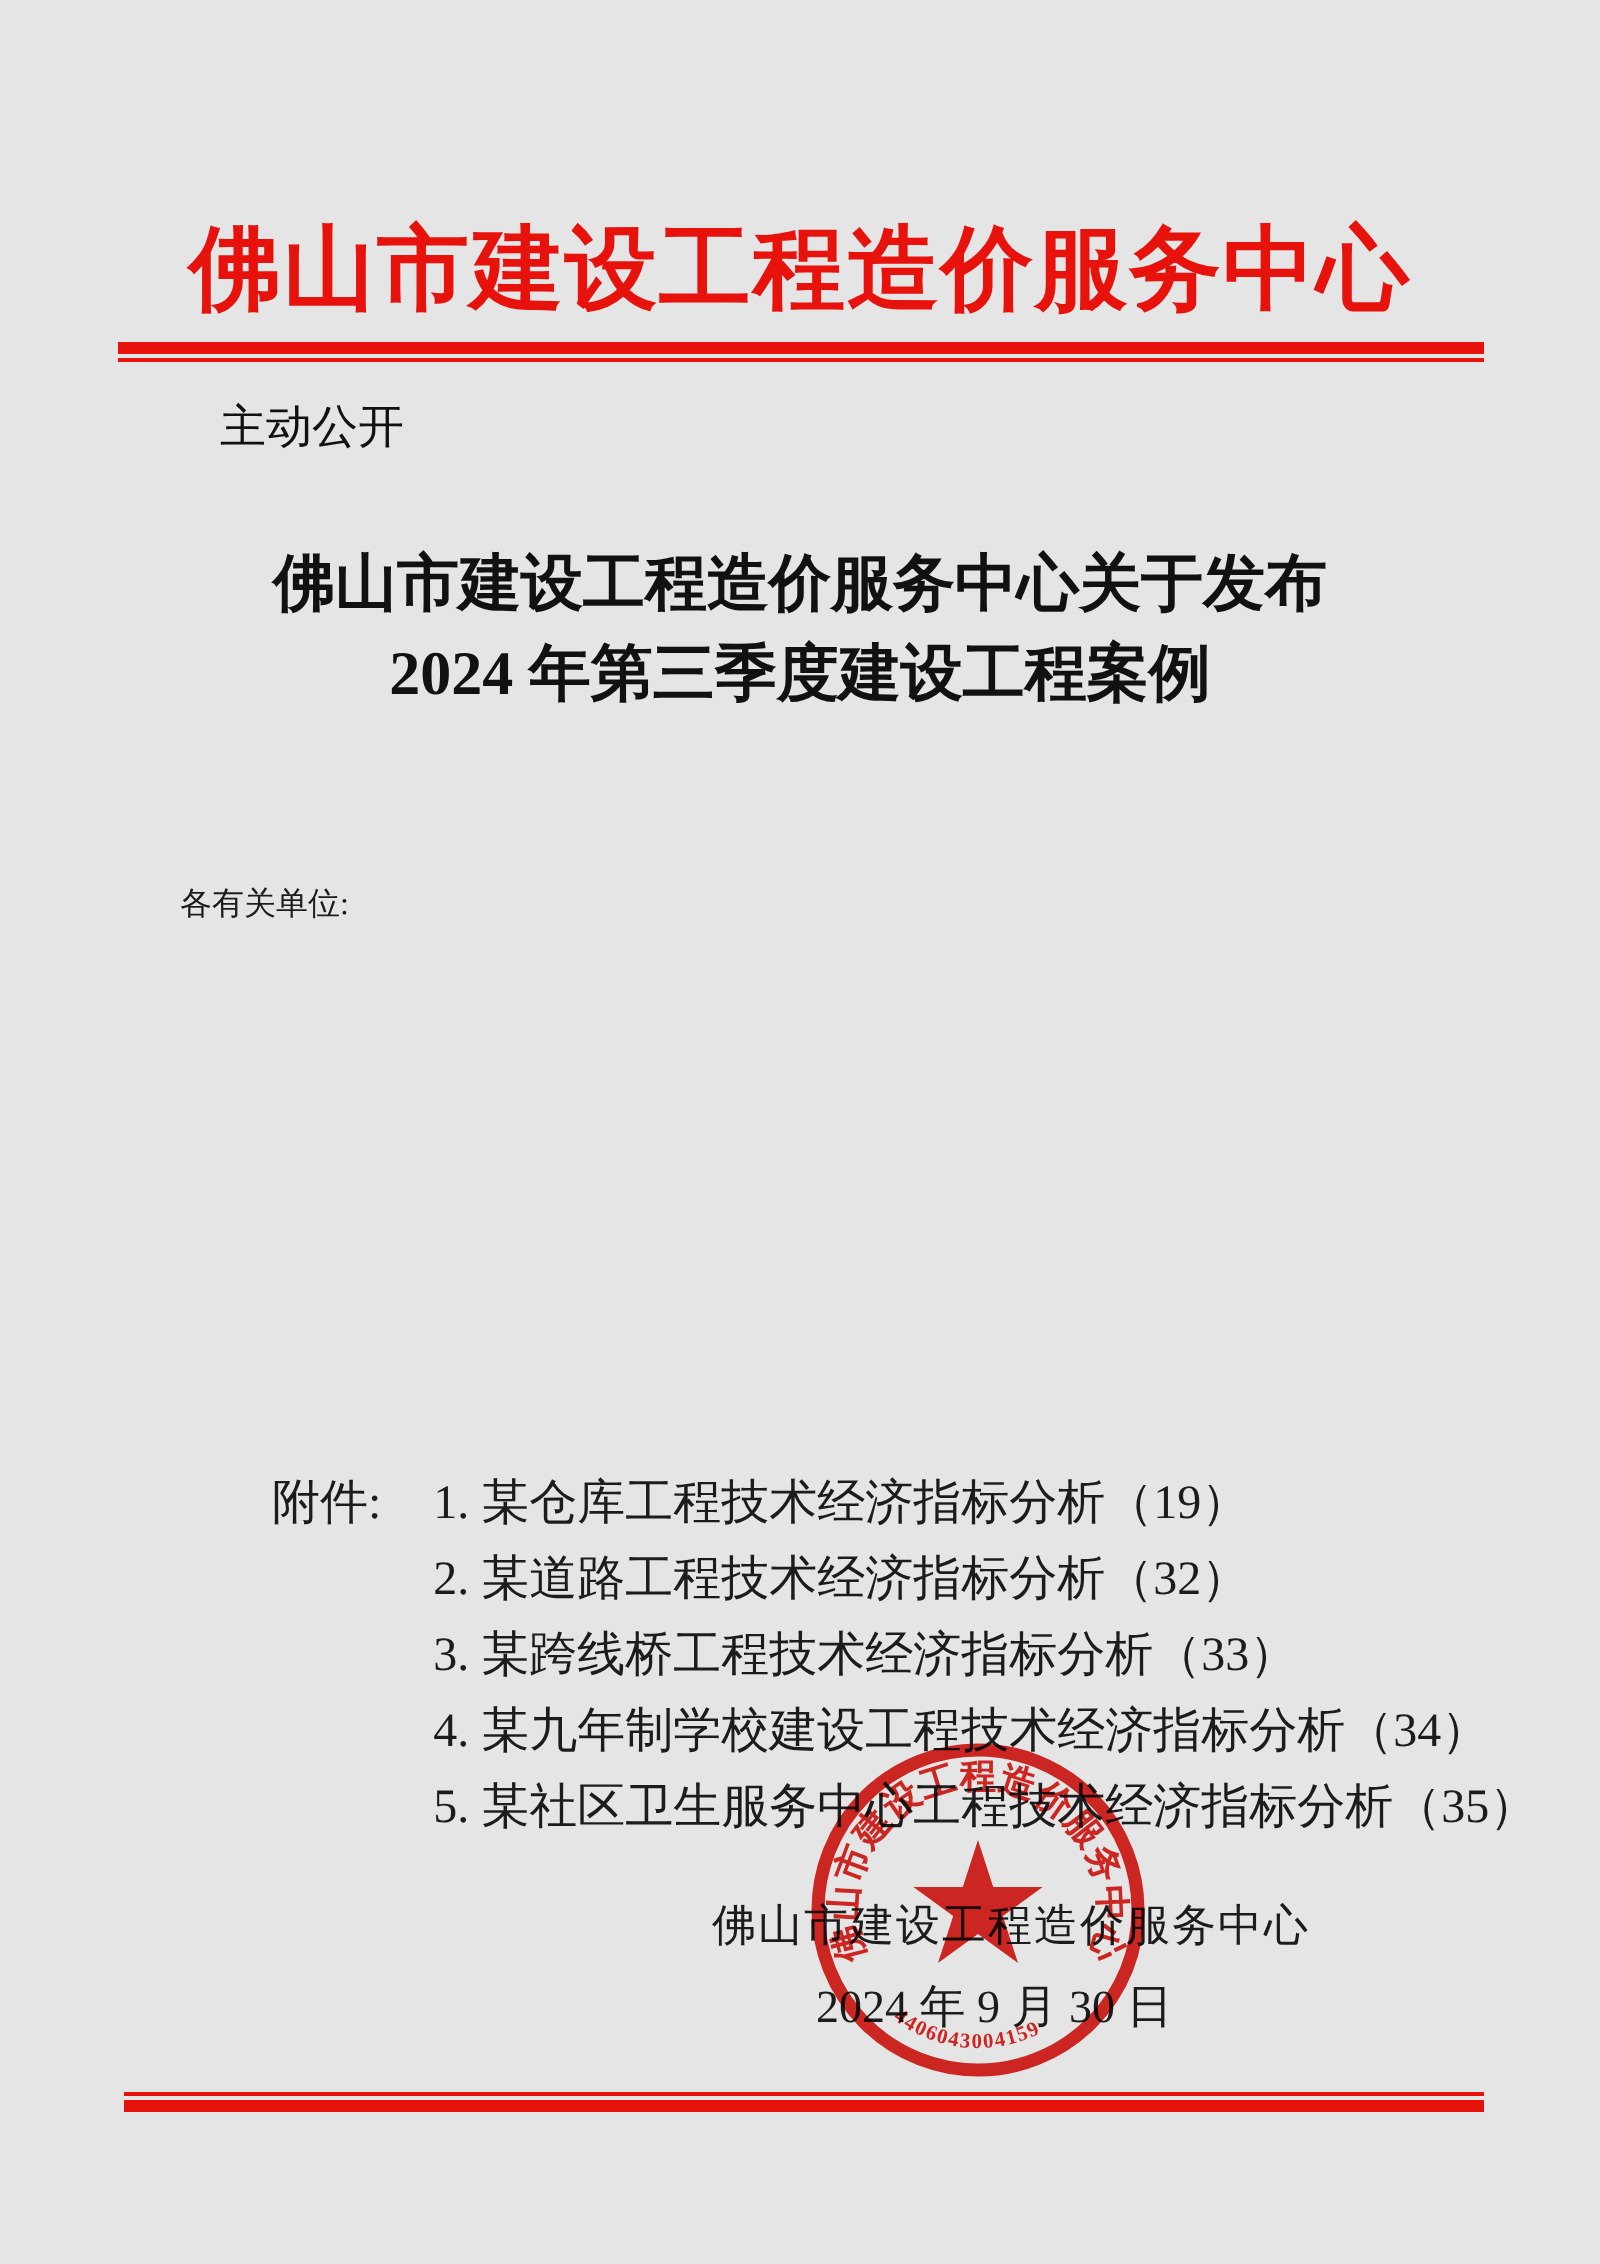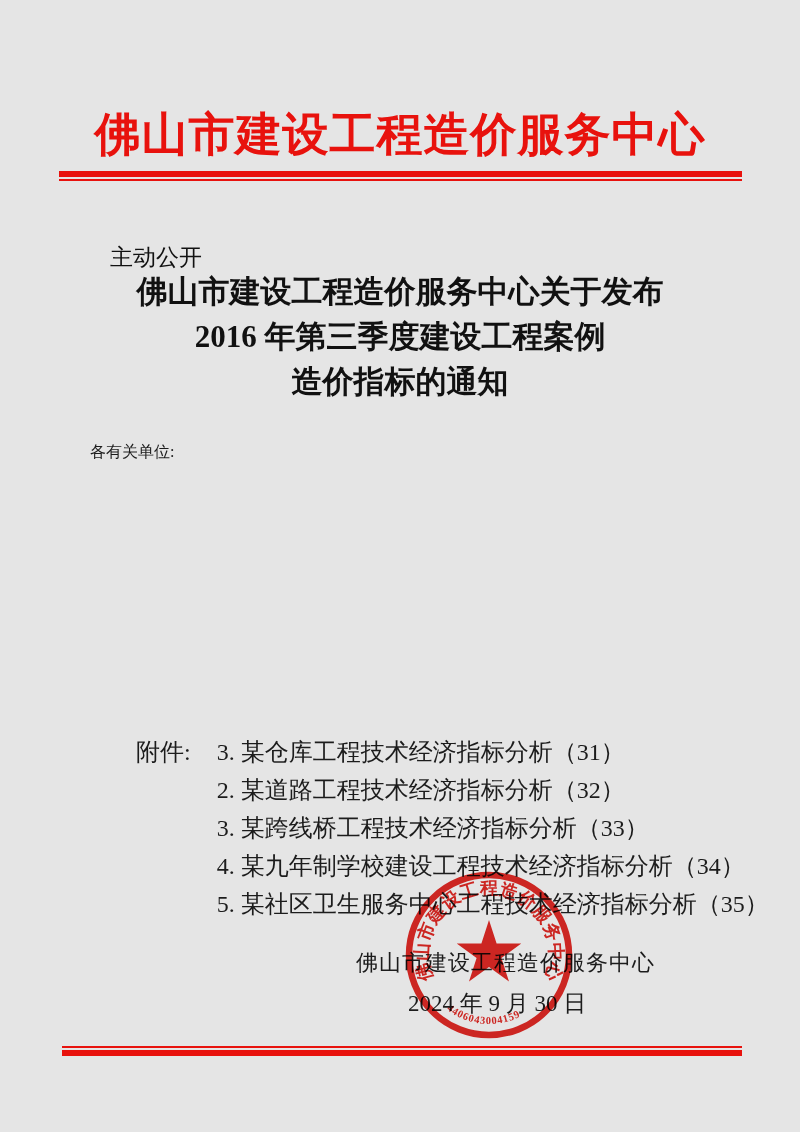--- a/index.html
+++ b/index.html
@@ -41,21 +41,20 @@
   .rule-top .gap   { height: 2px; }
   .rule-top .thin  { height: 2px; background: #e8120d; }
 
   .classification {
     position: absolute;
     top: 198px;
     left: 110px;
     font-size: 23px;
     font-family: Liberation Mono, monospace;
     color: #111;
-    margin-top: 44px;
   }
 
   
   .doc-title {
     position: absolute;
     top: 269px;
     left: 0;
     width: 800px;
     text-align: center;
     font-size: 31px;
@@ -159,31 +158,30 @@
   <div class="rule-top">
     <div class="thick"></div>
     <div class="gap"></div>
     <div class="thin"></div>
   </div>
 
   <div class="classification">主动公开</div>
 
   <div class="doc-title">
     <div>佛山市建设工程造价服务中心关于发布</div>
-    <div>2016 年第三季度建设工程案例</div>
-    <div>造价指标的通知</div>
+    <div>2024 年第三季度建设工程案例</div>
   </div>
 
   <div class="salutation">各有关单位:</div>
 
 
   <div class="attachments">
     <div class="label">附件:</div>
     <div class="items">
-      <div class="item">3. 某仓库工程技术经济指标分析（31）</div>
+      <div class="item">1. 某仓库工程技术经济指标分析（19）</div>
       <div class="item">2. 某道路工程技术经济指标分析（32）</div>
       <div class="item">3. 某跨线桥工程技术经济指标分析（33）</div>
       <div class="item">4. 某九年制学校建设工程技术经济指标分析（34）</div>
       <div class="item">5. 某社区卫生服务中心工程技术经济指标分析（35）</div>
     </div>
   </div>
 
   <div class="signature-org">佛山市建设工程造价服务中心</div>
 
   <div class="signature-date">2024 年 9 月 30 日</div>

